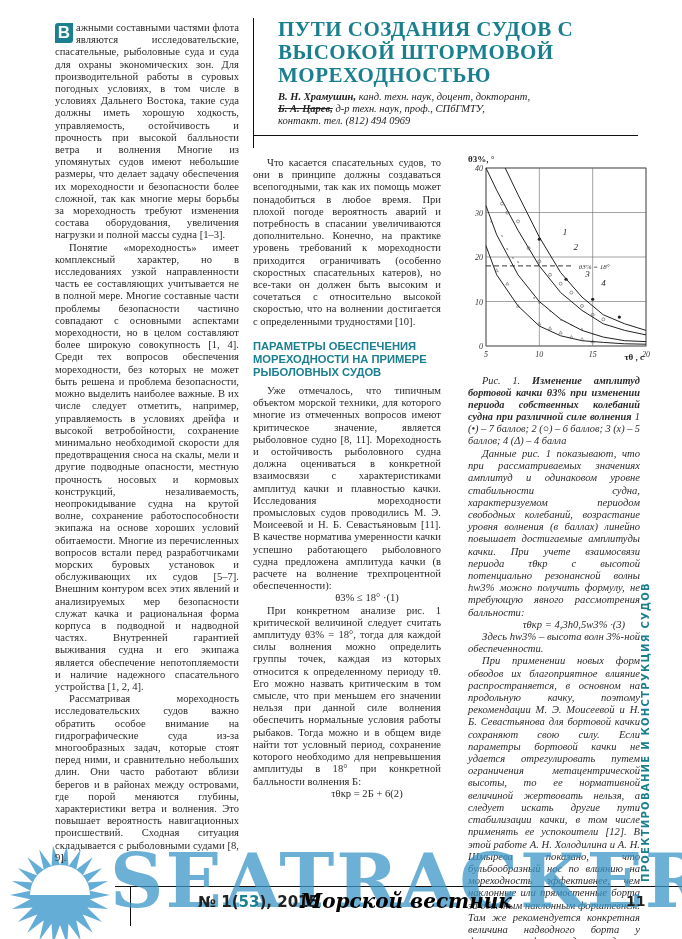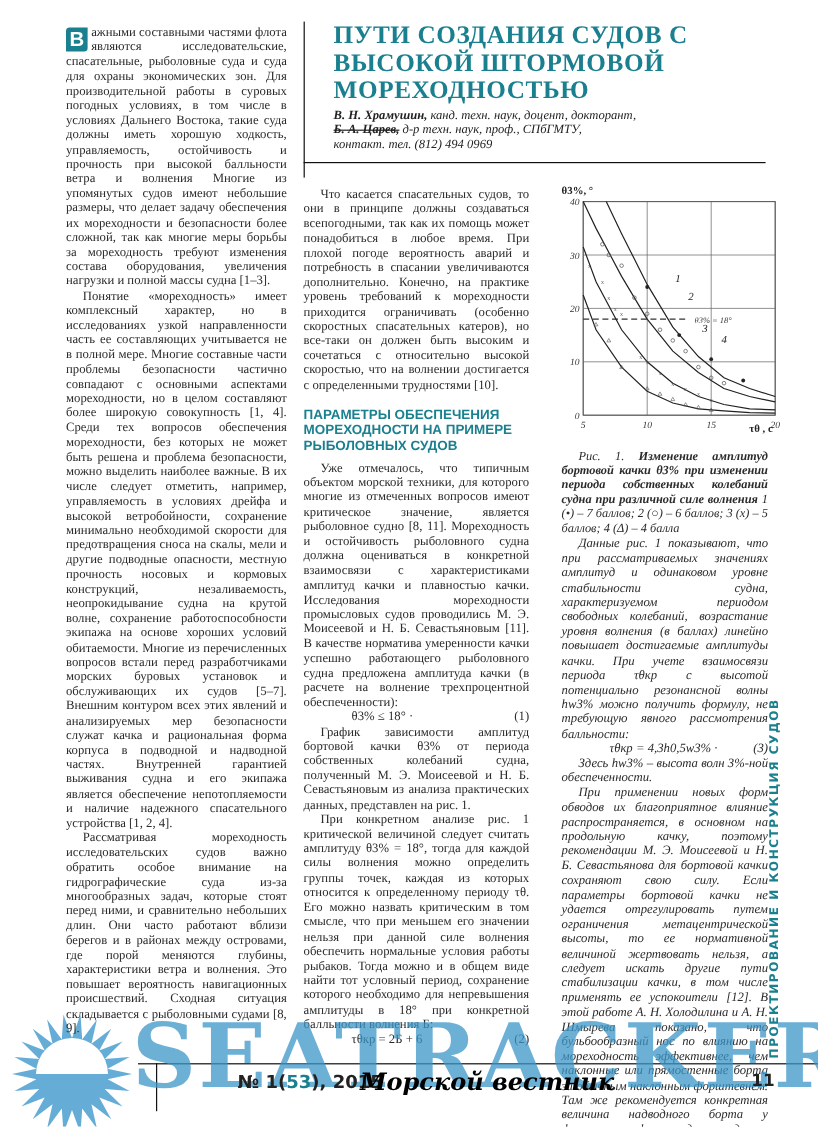--- a/index.html
+++ b/index.html
@@ -20,21 +20,21 @@
   #authors { position:absolute; left:278px; top:91px; width:330px; font-size:10.5px;
              line-height:12px; font-style:italic; color:#222; }
   #authors b { }
   .vline { position:absolute; background:#111; }
   #subhead { position:absolute; left:253px; top:340px; width:200px;
              font-family:"Liberation Sans", sans-serif; font-weight:bold; font-size:11.2px;
              line-height:13px; color:#1a7f8e; text-transform:uppercase; }
   #col2b { position:absolute; left:253px; top:385px; width:188px; font-size:10.6px;
            line-height:12.2px; text-align:justify; }
   #col2b p { margin:0; text-indent:14px; }
-  .formula { display:flex; justify-content:space-between; padding-left:40px; }
+  .formula { display:flex; justify-content:center; padding-left:40px; }
   #chart { position:absolute; left:466px; top:150px; width:210px; height:225px; }
   #caption { position:absolute; left:468px; top:375px; width:172px; font-size:10.3px;
              line-height:12px; font-style:italic; text-align:justify; }
   #caption p { margin:0; text-indent:14px; }
   #caption b { font-style:italic; }
   #sidebar-text { position:absolute; left:640px; top:882px; width:300px; height:16px;
                   transform-origin:0 0; transform:rotate(-90deg);
                   font-family:"DejaVu Sans", sans-serif; font-weight:bold; font-size:10px;
                   color:#1a7f8e; letter-spacing:1.3px; white-space:nowrap; }
   #footer-issue { position:absolute; left:165px; top:893px; font-family:"DejaVu Sans", sans-serif;
@@ -83,21 +83,20 @@
 </div>
 
 <div id="subhead">Параметры обеспечения мореходности на примере рыболовных судов</div>
 
 <div id="col2b">
   <p>Уже отмечалось, что типичным объектом морской техники, для которого многие из отмеченных вопросов имеют критическое значение, является рыболовное судно [8, 11]. Мореходность и остойчивость рыболовного судна должна оцениваться в конкретной взаимосвязи с характеристиками амплитуд качки и плавностью качки. Исследования мореходности промысловых судов проводились М. Э. Моисеевой и Н. Б. Севастьяновым [11]. В качестве норматива умеренности качки успешно работающего рыболовного судна предложена амплитуда качки (в расчете на волнение трехпроцентной обеспеченности):</p>
   <div class="formula">
       <span>θ3% ≤ 18° ·</span>
       <span>(1)</span>
     </div>
-  <p>График зависимости амплитуд бортовой качки θ3% от периода собственных колебаний судна, полученный М. Э. Моисеевой и Н. Б. Севастьяновым из анализа практических данных, представлен на рис. 1.</p>
   <p>При конкретном анализе рис. 1 критической величиной следует считать амплитуду θ3% = 18°, тогда для каждой силы волнения можно определить группы точек, каждая из которых относится к определенному периоду τθ. Его можно назвать критическим в том смысле, что при меньшем его значении нельзя при данной силе волнения обеспечить нормальные условия работы рыбаков. Тогда можно и в общем виде найти тот условный период, сохранение которого необходимо для непревышения амплитуды в 18° при конкретной балльности волнения Б:</p>
   <div class="formula">
       <span>τθкр = 2Б + 6</span>
       <span>(2)</span>
     </div>
 </div>
 
 <svg id="chart" viewBox="0 0 210 225">
   <g id="chart-grid">
       <rect x="20" y="18" width="160" height="178" fill="none" stroke="#444" stroke-width="0.8"></rect>

